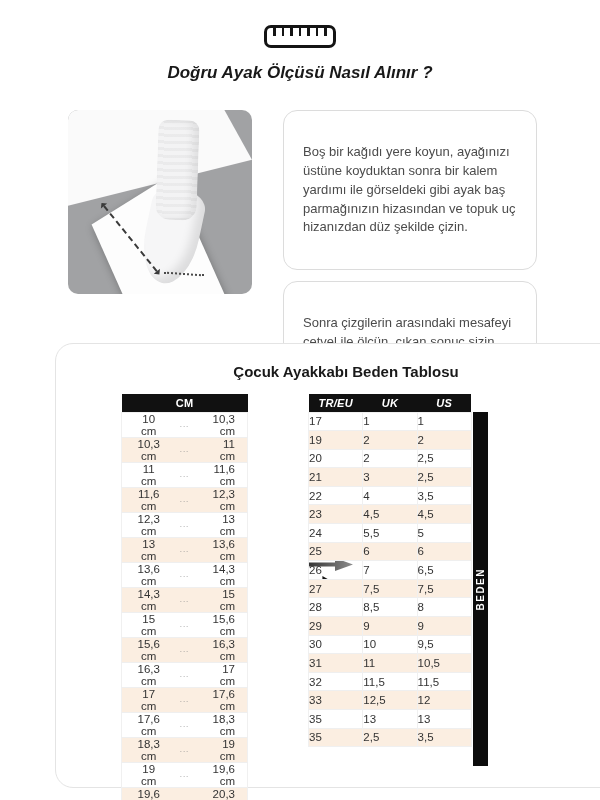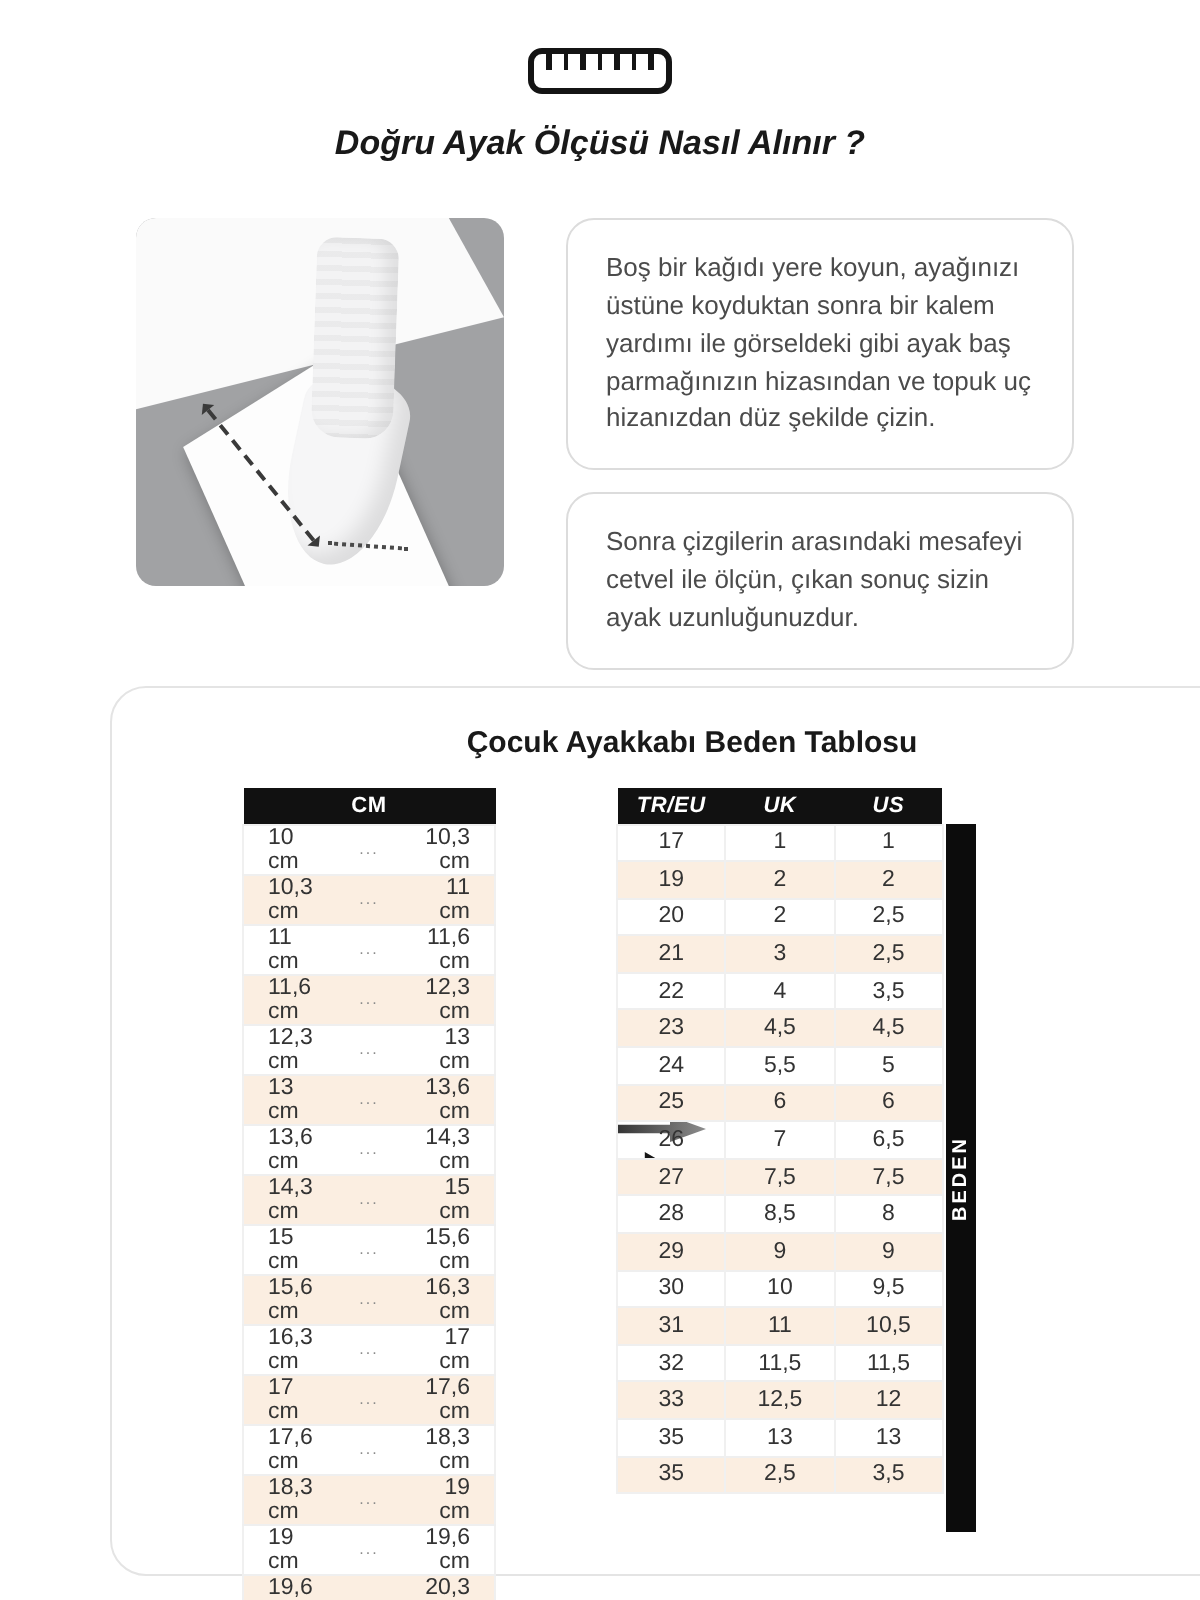--- a/index.html
+++ b/index.html
@@ -80,21 +80,21 @@
   .photo .toe-line {
     position: absolute; left: 96px; top: 163px;
     width: 40px; height: 0;
     border-top: 2px dotted #4a4a4a;
     transform: rotate(4deg);
   }
 
   .tips { flex: 1; display: flex; flex-direction: column; gap: 11px; }
   .tip {
     border: 1px solid #dcdcdc; border-radius: 14px;
-    padding: 15px 19px;
+    padding: 32px 19px;
     font-size: 13px; line-height: 1.45; color: #4b4b4b;
   }
   .tip.t1 { min-height: 104px; }
   .tip.t2 { min-height: 78px; display: flex; align-items: center; }
 
   
   .card {
     position: absolute; left: 55px; top: 343px;
     width: 582px; height: 445px;
     border: 1px solid #e4e4e4; border-radius: 18px;
@@ -112,38 +112,38 @@
   }
   tbody td {
     height: 18.6px; font-size: 11.5px; color: #333; font-weight: 500;
     border-top: 1px solid #efefef;
   }
   tbody tr:nth-child(even) td { background: #fbeee1; }
   tbody tr:first-child td { border-top: none; }
 
   .cm-table { position: absolute; left: 65px; top: 0; width: 127px; }
   .cm-table tbody { border: 1px solid #f0f0f0; }
-  .cm-table td.cm-min { width: 54px; text-align: left; padding-left: 12px; }
+  .cm-table td.cm-min { width: 54px; text-align: center; padding-left: 12px; }
   .cm-table td.cm-dots { width: 19px; text-align: center; font-size: 8px; color: #8a8a8a; letter-spacing: 1px; }
   .cm-table td.cm-max { width: 54px; text-align: right; padding-right: 12px; }
 
   .arrows {
     position: absolute; left: 252px; top: 148px; width: 50px;
     display: flex; flex-direction: column; align-items: flex-start; gap: 5px;
   }
   .arrow {
     clip-path: polygon(0 34%, 60% 34%, 60% 0, 100% 50%, 60% 100%, 60% 66%, 0 66%);
   }
   .arrow.a1 { width: 27px; height: 11px; background: #7c7c7c; }
   .arrow.a2 { width: 45px; height: 13px; background: linear-gradient(90deg, #333 0%, #8d8d8d 100%); }
   .arrow.a3 { width: 24px; height: 11px; background: #161616; }
 
   .sizes-table { position: absolute; left: 252px; top: 0; width: 163px; }
   .sizes-table th { width: 54.3px; font-style: italic; }
-  .sizes-table td { text-align: center; border-left: 1px solid #f0f0f0; }
+  .sizes-table td { border-left: 1px solid #f0f0f0; }
   .sizes-table td:first-child { border-left: none; }
   .sizes-table tbody { border: 1px solid #f0f0f0; }
 
   .beden-bar {
     position: absolute; left: 417px; top: 18px;
     width: 15px; height: 354px;
     background: #0c0c0c;
     display: flex; align-items: center; justify-content: center;
   }
   .beden-bar span {

